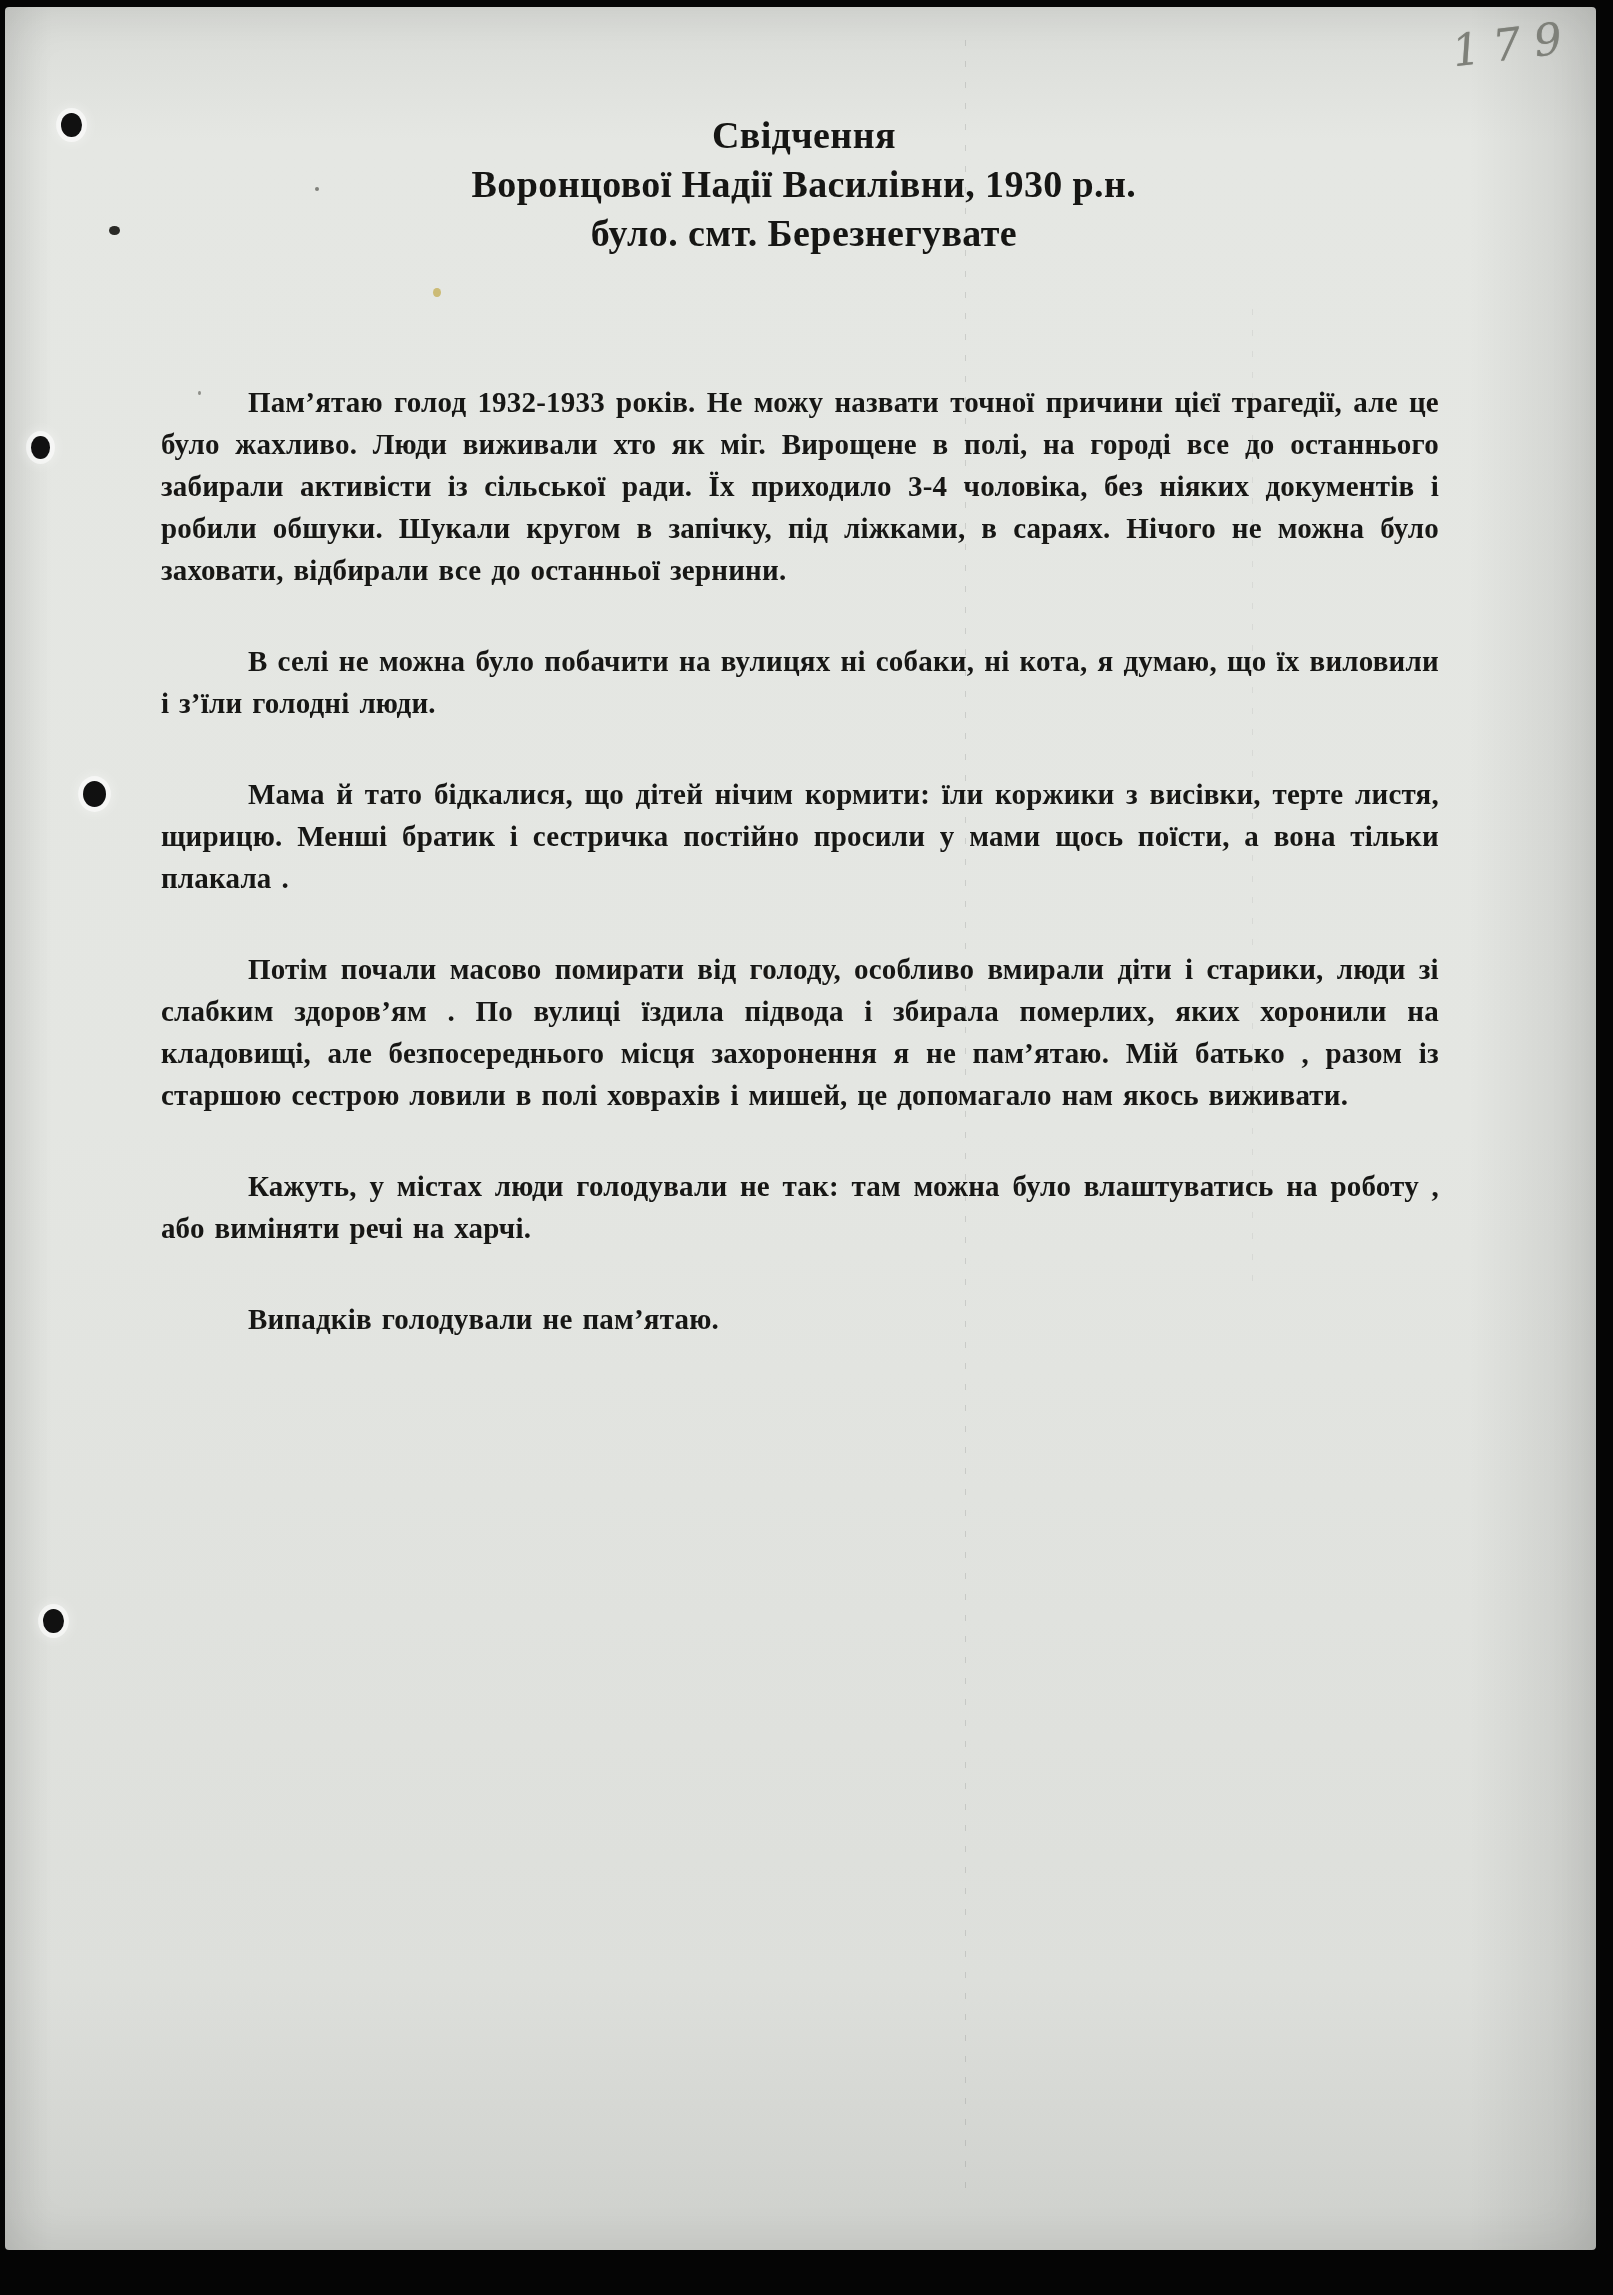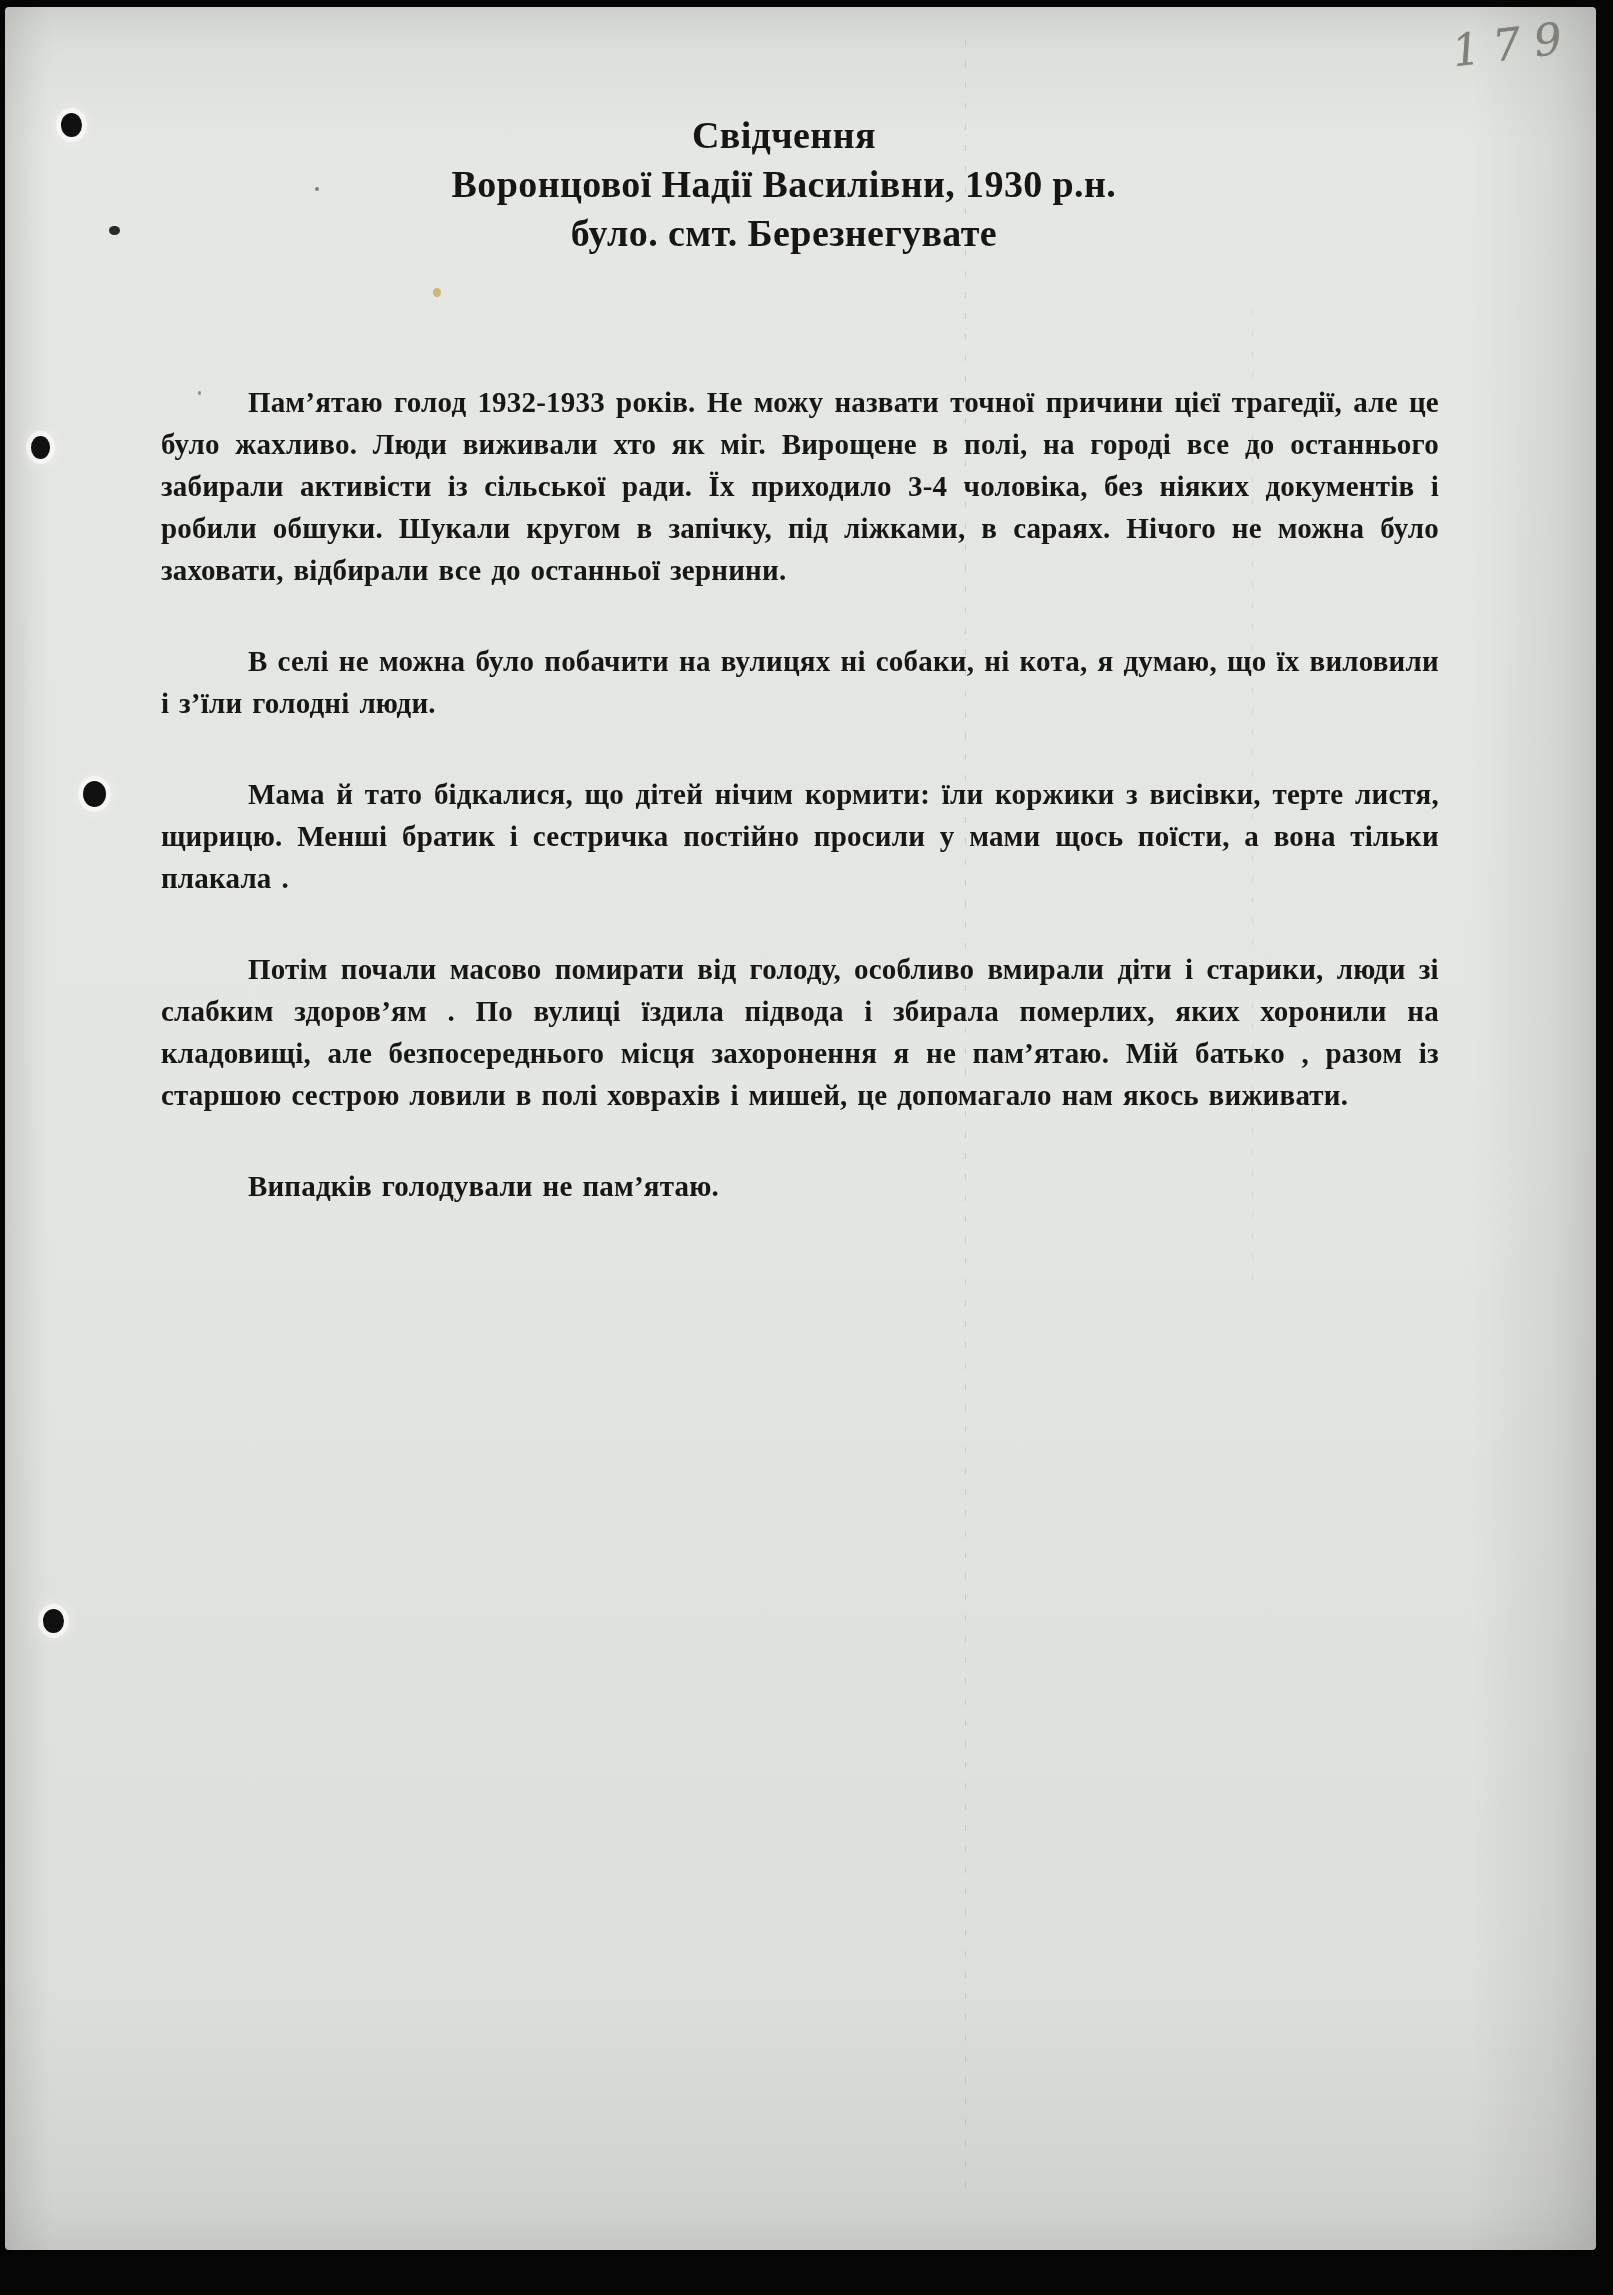--- a/index.html
+++ b/index.html
@@ -58,21 +58,21 @@
     font-style: italic;
     font-size: 44px;
     letter-spacing: 13px;
     color: #7e8079;
     transform: rotate(-7deg);
     text-shadow: 0 0 0.8px rgba(120,120,115,0.6);
   }
   
   .title-block {
     position: absolute;
-    left: 140px;
+    left: 160px;
     top: 104px;
     width: 1278px;
     text-align: center;
     font-weight: bold;
     font-size: 38px;
     line-height: 49px;
     color: #161614;
     letter-spacing: 0.4px;
   }
   .body-text {
@@ -118,18 +118,19 @@
       <div>Свідчення</div>
       <div>Воронцової Надії Василівни, 1930 р.н.</div>
       <div>було. смт. Березнегувате</div>
     </div>
 
     <div class="body-text">
       <p>Пам’ятаю голод 1932-1933 років. Не можу назвати точної причини цієї трагедії, але це було жахливо. Люди виживали хто як міг. Вирощене в полі, на городі все до останнього забирали активісти із сільської ради. Їх приходило 3-4 чоловіка, без ніяких документів і робили обшуки. Шукали кругом в запічку, під ліжками, в сараях. Нічого не можна було заховати, відбирали все до останньої зернини.</p>
       <p>В селі  не можна було побачити на вулицях ні собаки, ні кота, я думаю, що їх виловили і з’їли голодні люди.</p>
       <p>Мама й тато бідкалися, що дітей нічим кормити: їли коржики з висівки, терте листя, щирицю. Менші братик і сестричка постійно просили у мами щось поїсти, а вона тільки плакала .</p>
       <p>Потім почали масово помирати від голоду, особливо вмирали діти і старики, люди зі слабким здоров’ям . По вулиці їздила підвода і збирала померлих, яких хоронили на кладовищі, але безпосереднього місця захоронення я не пам’ятаю. Мій батько , разом із старшою сестрою ловили в полі ховрахів і мишей, це допомагало нам якось виживати.</p>
+      <p>Кажуть, у містах люди голодували не так: там можна було влаштуватись на роботу , або виміняти речі на харчі.</p>
       <p>Випадків голодували не пам’ятаю.</p>
     </div>
 
   </div>
 </div>
 
 
 </body></html>

